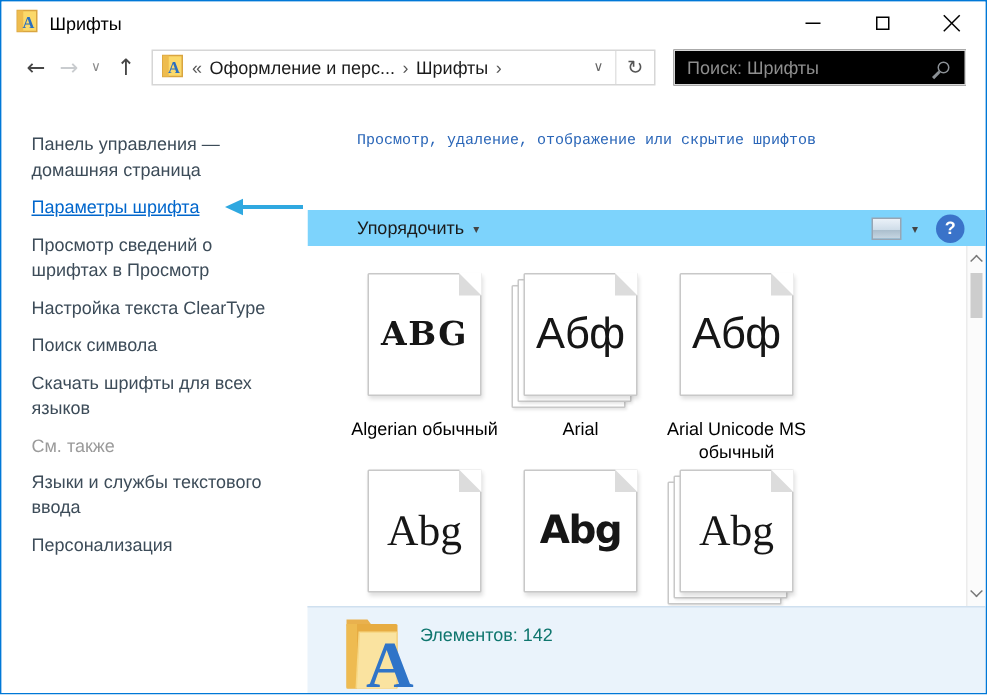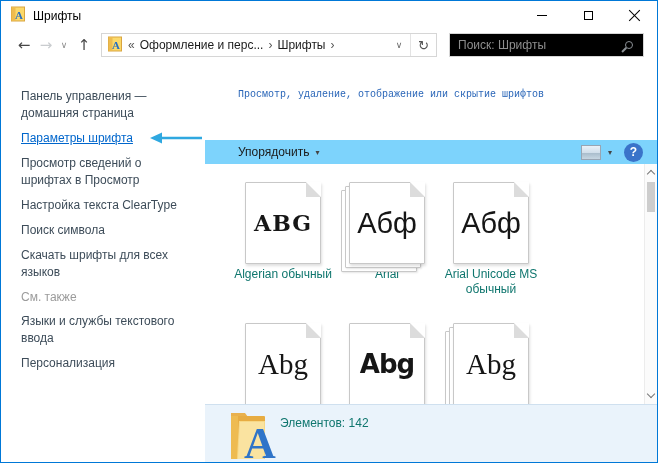--- a/index.html
+++ b/index.html
@@ -51,35 +51,35 @@
   .main-header h1{margin:0;font-size:10px;font-weight:normal;line-height:20px;color:#2a66b8;max-width:390px;font-family:Liberation Mono, monospace;}
   .commandbar{height:24px;background:#7dd3fc;display:flex;align-items:center;padding:0 10px 0 33px;}
   .organize{display:flex;align-items:center;color:#1a1a1a;}
   .organize .caret{font-size:8px;color:#444;margin-left:6px;font-family:"DejaVu Sans",sans-serif;}
   .cmd-right{margin-left:auto;display:flex;align-items:center;}
   .views-icon{width:20px;height:15px;border:1px solid #98a5b3;background:linear-gradient(180deg,#eaf1f8 0%,#cfdde9 55%,#a9bdcc 55%,#c6d6e2 100%);}
   .views-caret{font-size:8px;color:#444;margin:0 12px 0 7px;font-family:"DejaVu Sans",sans-serif;}
   .help-btn{width:19px;height:19px;border-radius:50%;background:#3a73c9;color:#fff;font-weight:bold;font-size:12px;display:flex;align-items:center;justify-content:center;margin-right:4px;}
   
   .fontlist{position:relative;height:240px;overflow:hidden;background:#fff;}
-  .font-grid{display:flex;flex-wrap:wrap;padding:18px 0 0 26px;width:436px;row-gap:26px;}
+  .font-grid{display:flex;flex-wrap:wrap;padding:18px 0 0 26px;width:436px;row-gap:4px;}
   .tile{width:104px;display:flex;flex-direction:column;align-items:center;}
   .icon-wrap{position:relative;width:76px;height:84px;}
   .page,.sheet{position:absolute;width:76px;height:82px;background:#fff;border:1px solid #c8c8c8;border-radius:1px;}
   .page{left:0;top:0;box-shadow:1px 2px 3px rgba(0,0,0,.13);display:flex;align-items:center;justify-content:center;}
   .page::before{content:"";position:absolute;top:-1px;right:-1px;border-style:solid;border-width:0 15px 15px 0;border-color:#fff #fff #dcdcdc #fff;}
   .sheet{box-shadow:1px 1px 2px rgba(0,0,0,.10);}
   .s1{left:-4px;top:4px;}
   .s2{left:-8px;top:8px;}
   .glyph{color:#161616;}
   .g-algerian{font-family:"DejaVu Serif",serif;font-weight:bold;font-size:22px;letter-spacing:1px;}
   .g-sans{font-family:"Liberation Sans",sans-serif;font-size:29px;}
   .g-serif{font-family:"Liberation Serif",serif;font-size:29px;}
   .g-heavy{font-family:"DejaVu Sans",sans-serif;font-weight:bold;font-size:26px;letter-spacing:-1px;}
-  .tile-label{margin-top:1px;font-size:12px;line-height:15px;text-align:center;color:#0f766e;max-width:102px;}
+  .tile-label{margin-top:13px;font-size:12px;line-height:15px;text-align:center;color:#000000;max-width:102px;}
   
   .scrollbar{position:absolute;right:0;top:0;width:13px;height:100%;background:#fbfbfb;border-left:1px solid #ececec;}
   .sb-chev{position:absolute;left:3px;width:6px;height:6px;border-right:1.4px solid #777;border-bottom:1.4px solid #777;}
   .sb-chev.up{top:7px;transform:rotate(-135deg);}
   .sb-chev.down{bottom:7px;transform:rotate(45deg);}
   .sb-thumb{position:absolute;left:2px;top:18px;width:8px;height:30px;background:#cdcdcd;}
   
   .details-pane{height:58px;background:#eaf3fb;border-top:1px solid #cfe0ef;position:relative;}
   .details-icon{position:absolute;left:24px;top:4px;}
   .details-text{position:absolute;left:75px;top:11px;color:#0f766e;}

